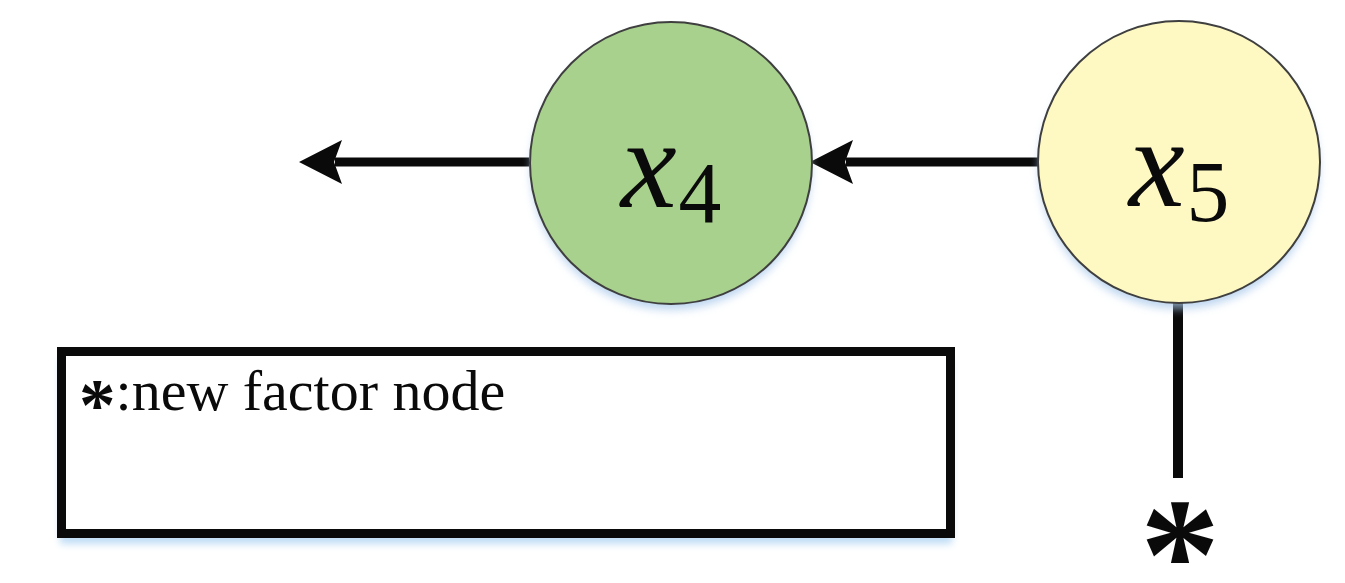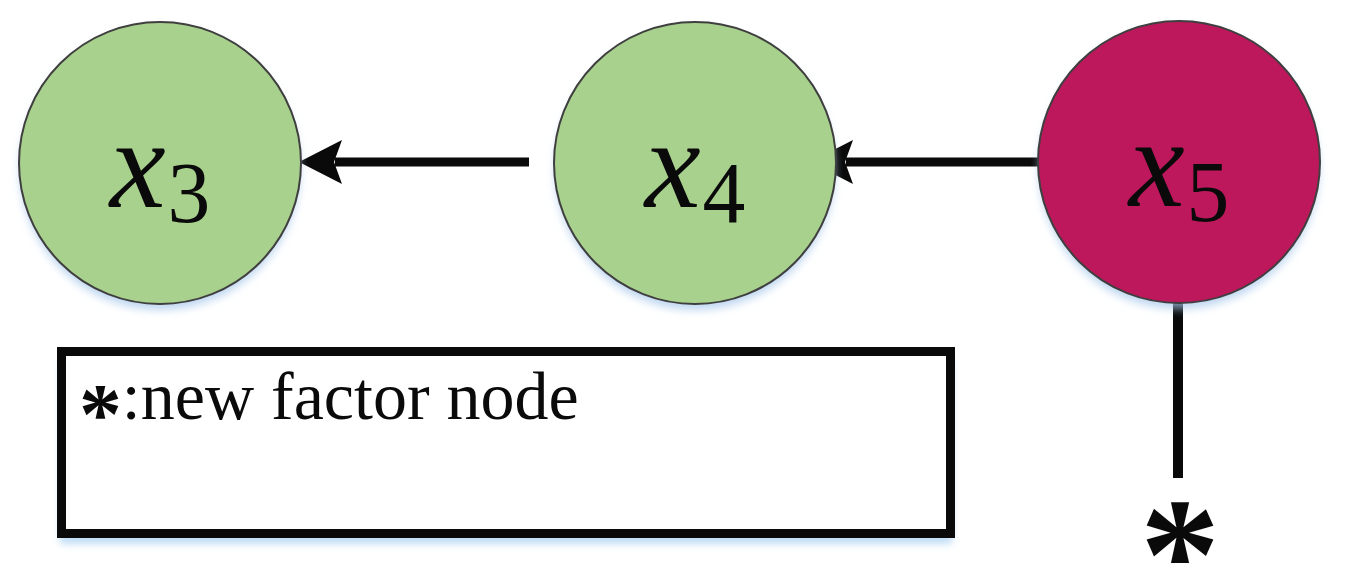--- a/index.html
+++ b/index.html
@@ -19,21 +19,21 @@
     height: 284px;
     box-sizing: border-box;
     border: 2.5px solid #3f3f3f;
     border-radius: 50%;
     display: flex;
     align-items: center;
     justify-content: center;
     box-shadow: 0 7px 9px -2px rgba(168, 200, 235, 0.75);
   }
   .node-x3 { left: 18px;   top: 21px; }
-  .node-x4 { left: 553px;  top: 21px; }
+  .node-x4 { left: 529px;  top: 21px; }
   .node-x5 { left: 1037px; top: 20px; }
   .node-label {
     font-style: italic;
     font-size: 126px;
     line-height: 1;
     white-space: nowrap;
     transform: translateY(2px);
   }
   .node-label .sub {
     font-style: normal;
@@ -64,21 +64,21 @@
     position: absolute;
     left: 57px;
     top: 347px;
     width: 898px;
     height: 191px;
     box-sizing: border-box;
     border: 9px solid #0a0a0a;
     background: #ffffff;
     padding: 6px 8px 0 13px;
     box-shadow: 0 9px 7px -3px rgba(190, 220, 246, 0.95);
-    font-size: 68px;
+    font-size: 58px;
     line-height: 1.0;
     white-space: nowrap;
   }
   .legend-line { height: 83px; }
   .legend .star {
     font-weight: 700;
     font-size: 1.26em;
     position: relative;
     top: 0.28em;
     line-height: 0;
@@ -104,29 +104,26 @@
     <g>
       <line x1="1040" y1="162" x2="846" y2="162" stroke="#0a0a0a" stroke-width="9"></line>
       <polygon points="810,162 853,140 845,162 853,184" fill="#0a0a0a"></polygon>
     </g>
 
     <g>
       <line x1="1178" y1="301" x2="1178" y2="478" stroke="#0a0a0a" stroke-width="10"></line>
     </g>
   </svg>
 
-  <div class="node node-x3" style="background-color: rgb(169, 209, 142);">
-    <span class="node-label"><span>x</span><span class="sub">3</span></span>
-  </div>
 
   <div class="node node-x4" style="background-color: rgb(169, 209, 142);">
     <span class="node-label"><span>x</span><span class="sub">4</span></span>
   </div>
 
-  <div class="node node-x5" style="background-color: #be185d;">
+  <div class="node node-x5" style="background-color: #fef9c3;">
     <span class="node-label"><span>x</span><span class="sub">5</span></span>
   </div>
 
   <div class="factor-star">*</div>
 
   <div class="legend">
     <div class="legend-line"><span class="star">*</span><span>:new factor node</span></div>
   </div>
 
 </div>

